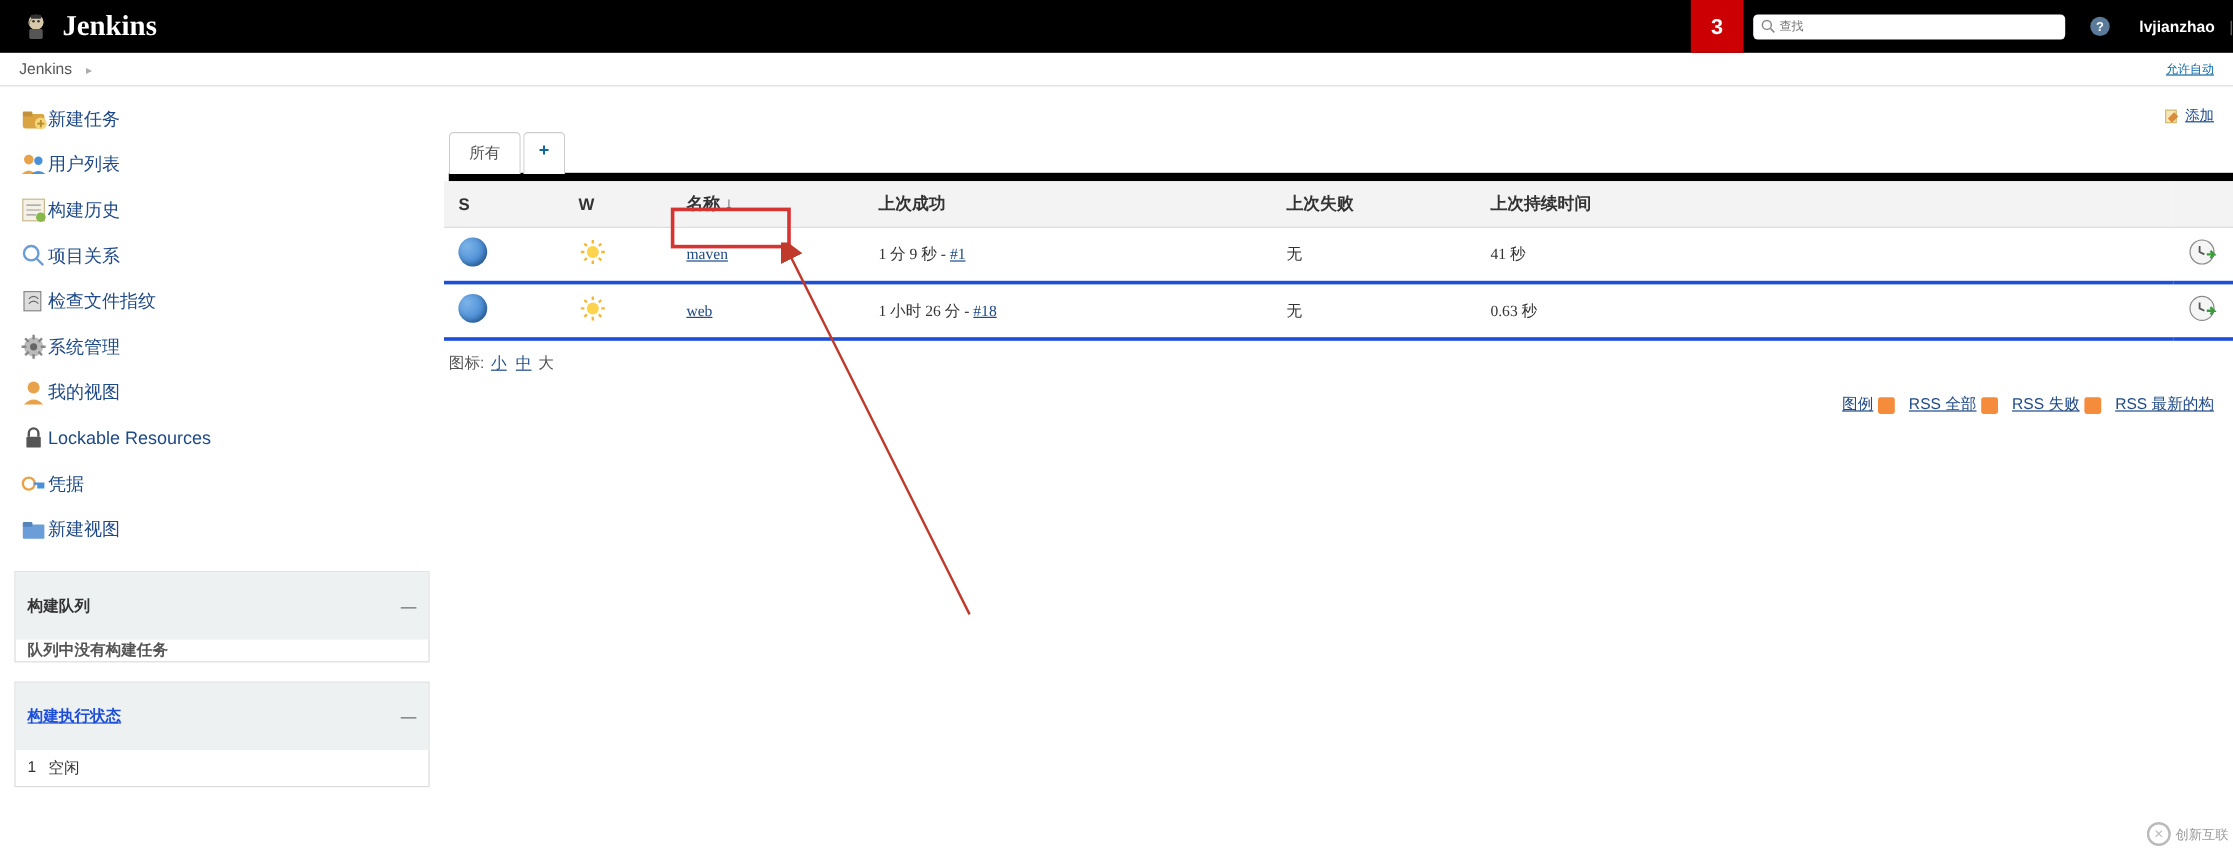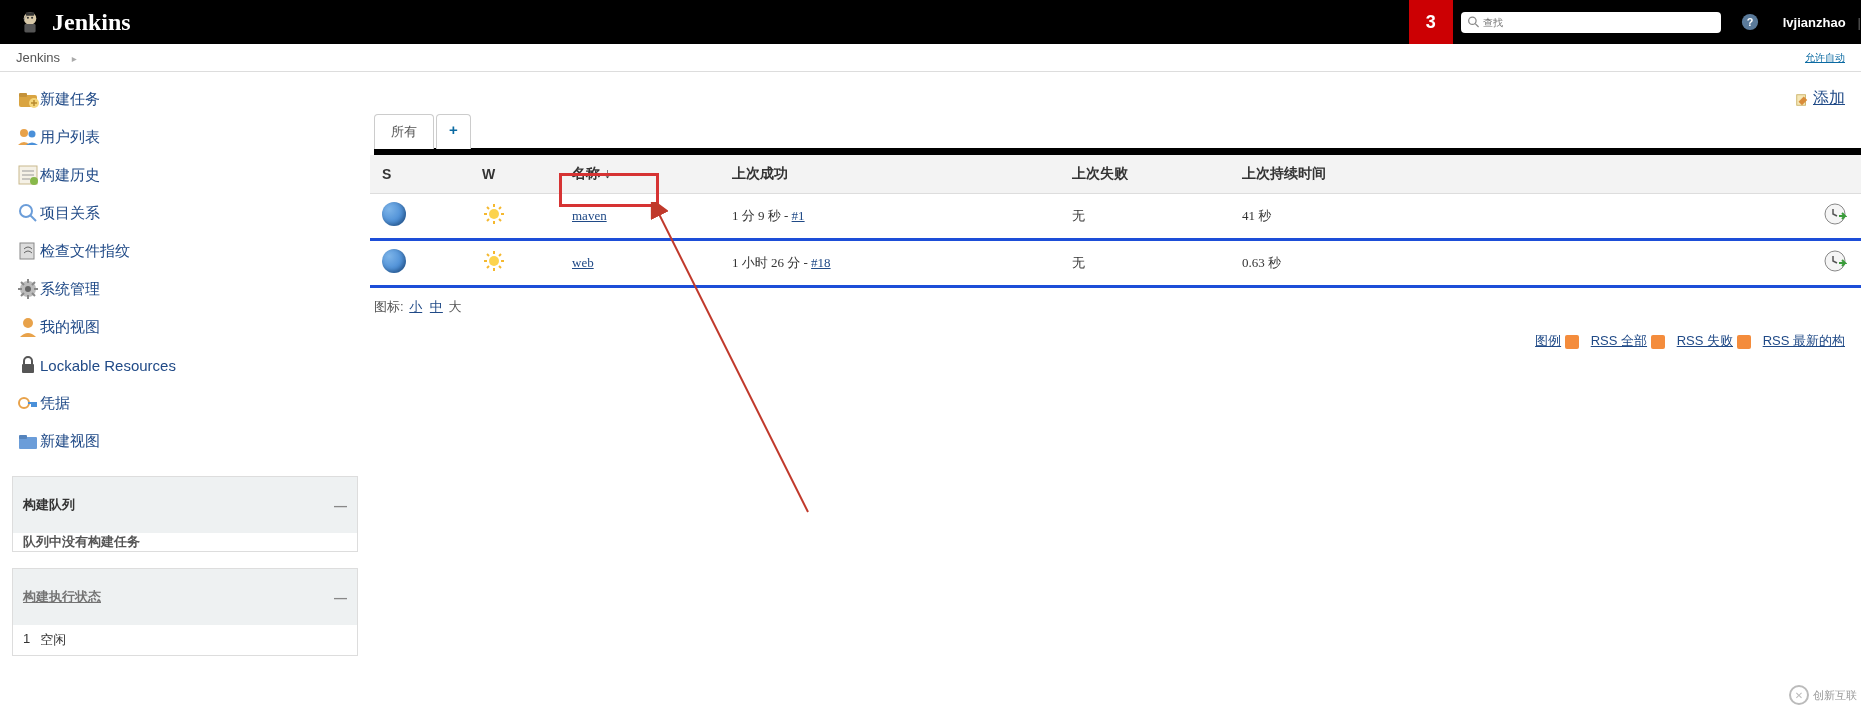--- a/index.html
+++ b/index.html
@@ -31,28 +31,28 @@
     .content { flex: 1; padding: 12px 0 0 0; position: relative; }
     
     
     .task { display: flex; align-items: center; padding: 7px 16px; gap: 0; cursor: pointer; }
     .task-icon { width: 24px; height: 24px; display: flex; align-items: center; justify-content: center; }
     .task-label { color: #204a87; font-size: 15px; }
     
     
     .pane { margin: 16px 12px 0 12px; border: 1px solid #ddd; }
     .pane-header { background: #eef1f2; padding: 19px 10px; display: flex; justify-content: space-between; align-items: center; font-weight: bold; }
-    .pane-header a { color: #737373; text-decoration: underline; }
+    .pane-header a { color: #1d4ed8; text-decoration: underline; }
     .pane-collapse { color: #888; cursor: pointer; font-weight: bold; }
     .pane-body { padding: 0 10px; color: #555; font-weight: bold; }
     .pane-row { padding: 6px 10px; display: flex; gap: 10px; }
     
     
     .add-desc { text-align: right; padding: 4px 16px; }
-    .add-desc a { color: #204a87; text-decoration: underline; font-size: 16px; }
+    .add-desc a { color: #204a87; text-decoration: underline; font-size: 12px; }
     .add-desc-icon { vertical-align: middle; }
     
     
     .tabBar { display: flex; border-bottom: 7px solid #000000; margin: 0 0 0 4px; }
     .tab { padding: 8px 16px; border: 1px solid #ccc; border-bottom: none; background: #fff; margin-right: 2px; border-radius: 4px 4px 0 0; cursor: pointer; color: #555; position: relative; top: 1px; }
     .tab.active { background: #fff; font-weight: normal; }
     .tab.add { color: #0b6aa2; font-weight: bold; font-size: 15px; padding: 6px 12px; }
     
     
     .proj-table { width: 100%; border-collapse: collapse; }

